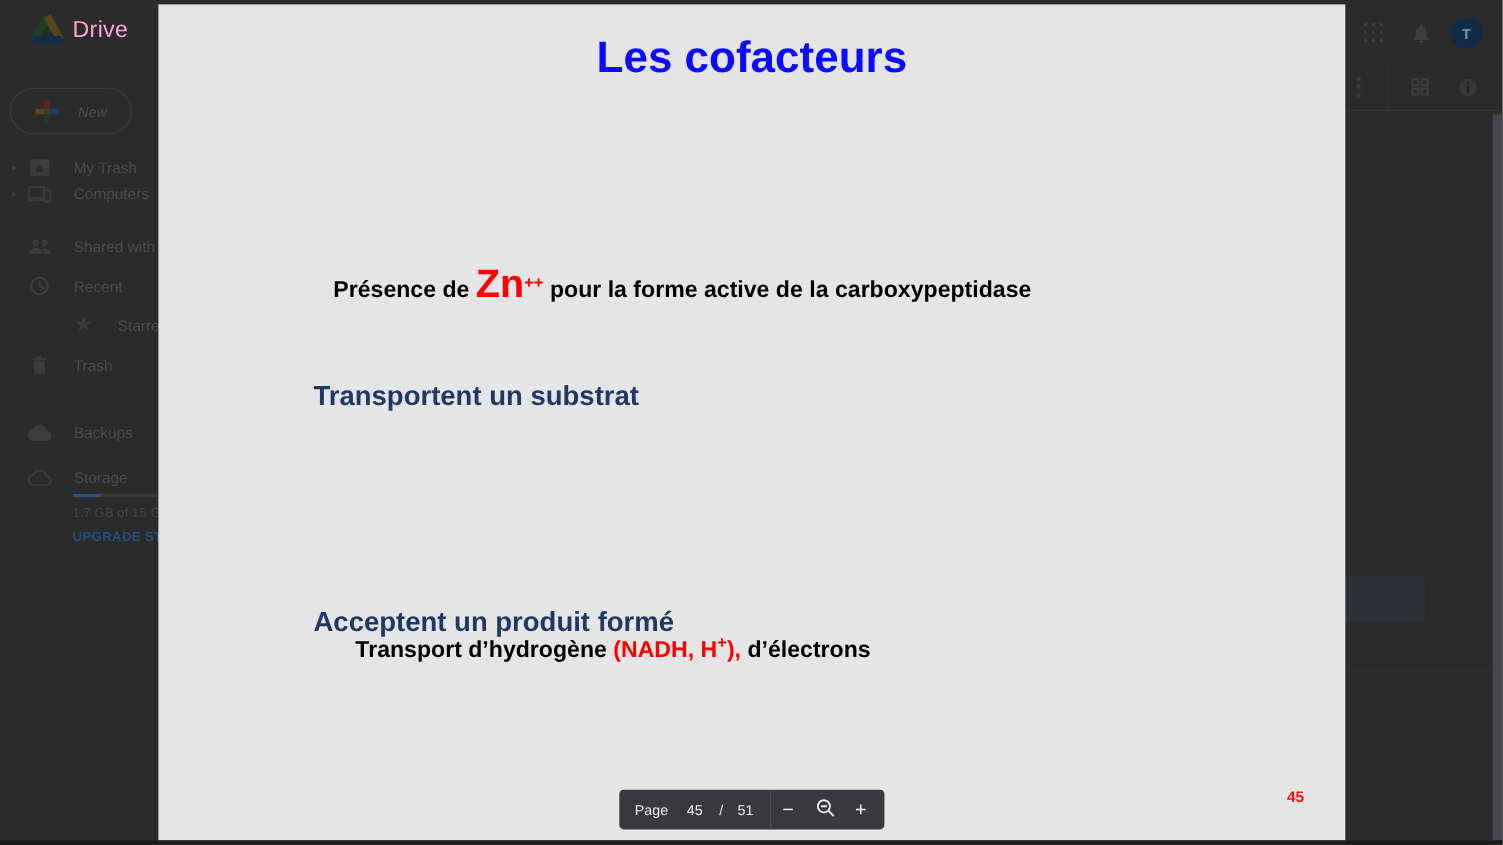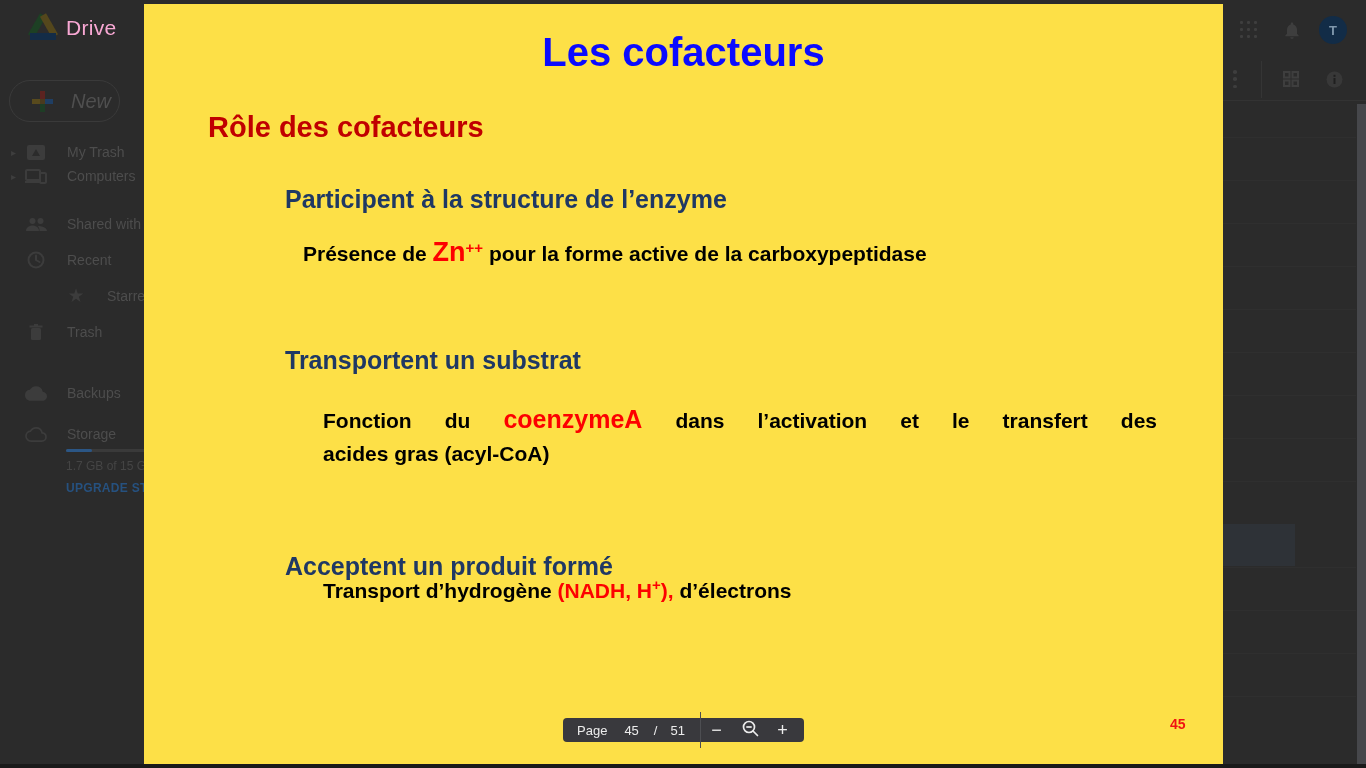--- a/index.html
+++ b/index.html
@@ -15,21 +15,21 @@
     left:9px; top:80px; width:111px; height:42px; border:1px solid #3a3a3a;
     border-radius:21px; display:flex; align-items:center;
   }
   #new-plus { position:relative; width:21px; height:21px; margin-left:22px; }
   #new-plus div { position:absolute; }
   .np-top    { left:8px; top:0;    width:5px;  height:8px;  background:#5c2320; }
   .np-bottom { left:8px; top:13px; width:5px;  height:8px;  background:#1e3d25; }
   .np-left   { left:0;   top:8px;  width:8px;  height:5px;  background:#584a1d; }
   .np-right  { left:13px;top:8px;  width:8px;  height:5px;  background:#1f3e63; }
   .np-center { left:8px; top:8px;  width:5px;  height:5px;  background:#4a3a1e; }
-  #new-label { margin-left:18px; font-size:20px; color:#4f4f4f;font-style:italic; }
+  #new-label { margin-left:18px; font-size:13px; color:#4f4f4f;font-style:italic; }
 
   .nav-row { left:0; width:280px; height:28px; display:flex; align-items:center; }
   .nav-expander { position:absolute; left:11px; font-size:10px; color:#3e3e3e; }
   .nav-icon { width:22px; margin-left:25px; display:flex; justify-content:center; }
   .nav-label { margin-left:20px; font-size:14px; color:#4d4d4d; white-space:nowrap; }
   .star-glyph { font-size:19px; color:#3c3c3c; line-height:18px; }
 
   #storage-bar { left:66px; top:449px; width:120px; height:3px; background:#3a3a3a; border-radius:2px; }
   #storage-bar-fill { width:26px; height:3px; background:#2b5685; border-radius:2px; }
   #storage-usage { left:66px; top:459px; font-size:12px; color:#454545; white-space:nowrap; }
@@ -45,43 +45,43 @@
   #kebab-menu div { width:3.5px; height:3.5px; background:#3e3e3e; border-radius:50%; }
   .v-divider { left:1261px; top:61px; width:1px; height:37px; background:#353535; }
   .h-divider { left:1223px; top:100px; width:143px; height:1px; background:#333333; }
   .row-line { left:1223px; width:133px; height:1px; background:#2f2f2f; }
   #row-highlight { left:1223px; top:524px; width:72px; height:42px; background:#2e3237; }
   #right-scrollbar { left:1357px; top:104px; width:9px; height:660px; background:#46474b; }
   #bottom-strip { left:0; top:764px; width:1366px; height:4px; background:#1a1a1a; z-index:8; }
 
   
   #page {
-    left:144px; top:4px; width:1079px; height:760px; background:#fde047; z-index:5;
+    left:144px; top:4px; width:1079px; height:760px; background:#e5e5e5; z-index:5;
   }
   #page .abs { position:absolute; }
   #slide-title { left:0; right:0; top:26px; text-align:center; font-size:40px; font-weight:bold; color:#0b0bff; }
   #slide-main-heading { left:64px; top:107px; font-size:29px; font-weight:bold; color:#c00000; }
   .section-heading { font-size:25px; font-weight:bold; color:#1f3864; left:141px; }
   .slide-body { font-size:21px; font-weight:bold; color:#000000; white-space:nowrap; }
   .red { color:#fd0000; }
-  .zn { font-size:27px; }
+  .zn { font-size:36px; }
   .body-sup { font-size:15px; }
   #s1-heading { top:181px; }
   #s1-body { left:159px; top:233px; }
   #s2-heading { top:342px; }
   #s2-body { left:179px; top:399px; width:834px; line-height:33px; white-space:normal; }
   .jline { text-align:justify; text-align-last:justify; }
   .coenzyme { font-size:25px; }
   #s3-heading { top:548px; }
   #s3-body { left:179px; top:572px; }
   #slide-page-number { left:1026px; top:712px; font-size:14px; font-weight:bold; color:#f01212; }
 
   
   #pager {
-    left:563px; top:718px; width:241px; height:24px; background:#39393d; border-radius:4px;
+    left:563px; top:718px; width:241px; height:36px; background:#39393d; border-radius:4px;
     display:flex; align-items:center; z-index:20; color:#ececec; font-size:13px;
   }
   #pager-label { margin-left:14px; }
   #pager-current { margin-left:17px; }
   #pager-sep { margin-left:15px; }
   #pager-total { margin-left:13px; }
   #pager-divider { margin-left:15px; width:1px; height:36px; background:#4d4e52; }
   .pager-btn { width:31px; text-align:center; font-size:18px; line-height:36px; cursor:default; }
   #zoom-out-btn { margin-left:4px; }
 </style>
@@ -243,32 +243,26 @@
 <div class="abs row-line" style="top:567px;"></div>
 <div class="abs row-line" style="top:610px;"></div>
 <div class="abs row-line" style="top:653px;"></div>
 <div class="abs row-line" style="top:696px;"></div>
 <div class="abs" id="row-highlight"></div>
 <div class="abs" id="right-scrollbar"></div>
 <div class="abs" id="bottom-strip"></div>
 
 <div class="abs" id="page">
   <div class="abs" id="slide-title">Les cofacteurs</div>
-  <div class="abs" id="slide-main-heading">Rôle des cofacteurs</div>
-
-  <div class="abs section-heading" id="s1-heading">Participent à la structure de l’enzyme</div>
+
   <div class="abs slide-body" id="s1-body">
     <span>Présence de </span><span class="red zn">Zn</span><sup class="red body-sup">++</sup><span> pour la forme active de la carboxypeptidase</span>
   </div>
 
   <div class="abs section-heading" id="s2-heading">Transportent un substrat</div>
-  <div class="abs slide-body" id="s2-body">
-    <div class="jline"><span>Fonction du </span><span class="red coenzyme">coenzymeA</span><span> dans l’activation et le transfert des</span></div>
-    <div>acides gras (acyl-CoA)</div>
-  </div>
 
   <div class="abs section-heading" id="s3-heading">Acceptent un produit formé</div>
   <div class="abs slide-body" id="s3-body">
     <span>Transport d’hydrogène </span><span class="red">(NADH, H</span><sup class="red body-sup">+</sup><span class="red">),</span><span> d’électrons</span>
   </div>
 
   <div class="abs" id="slide-page-number">45</div>
 </div>
 
 <div class="abs" id="pager">

